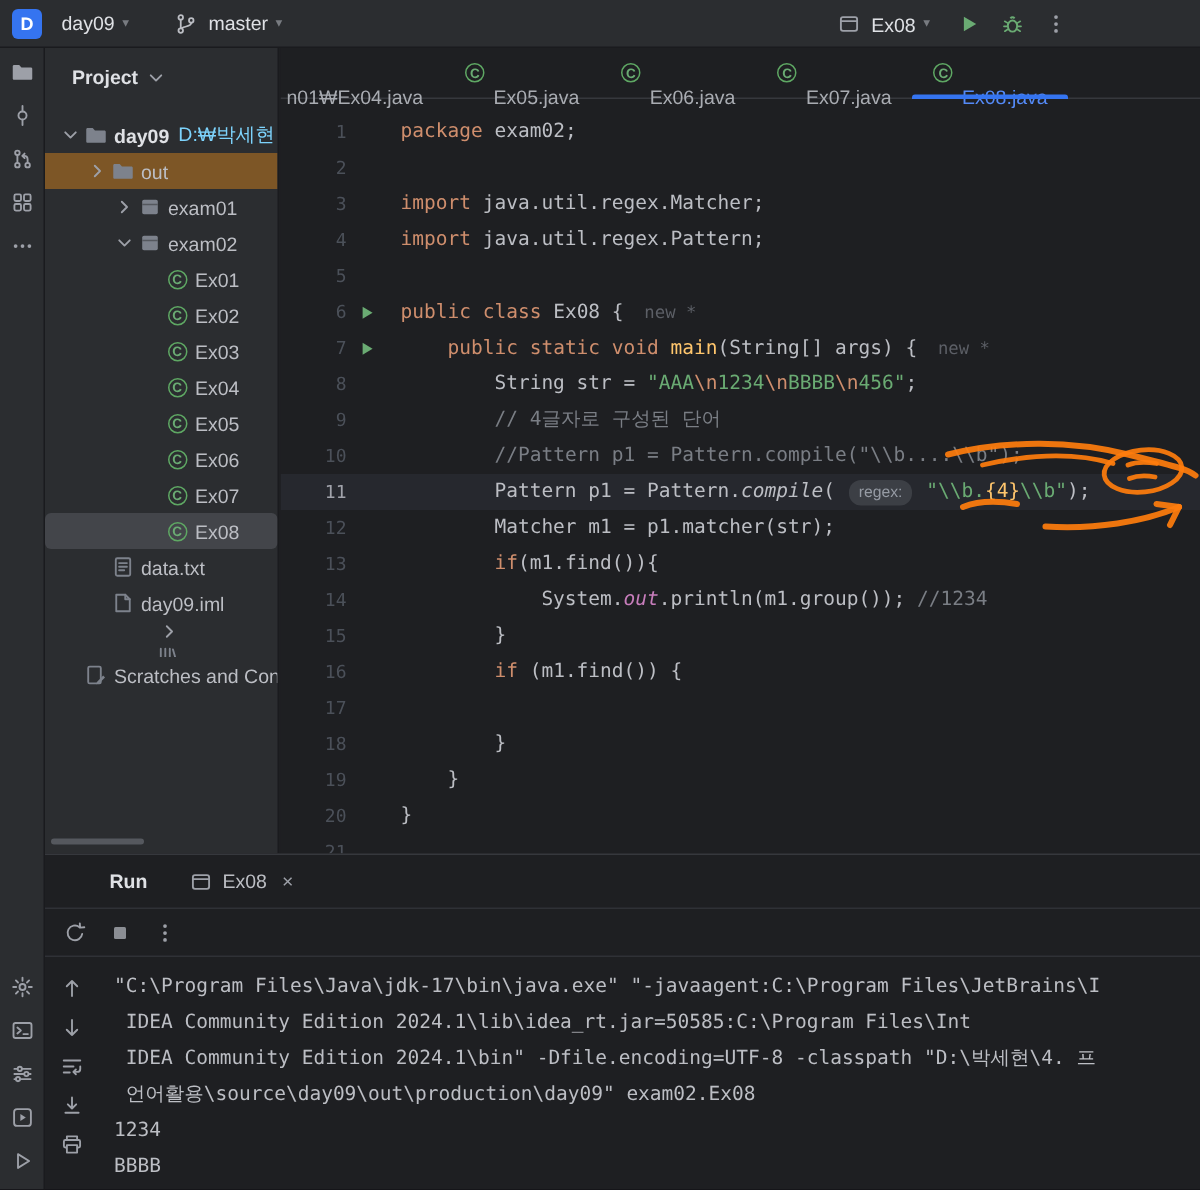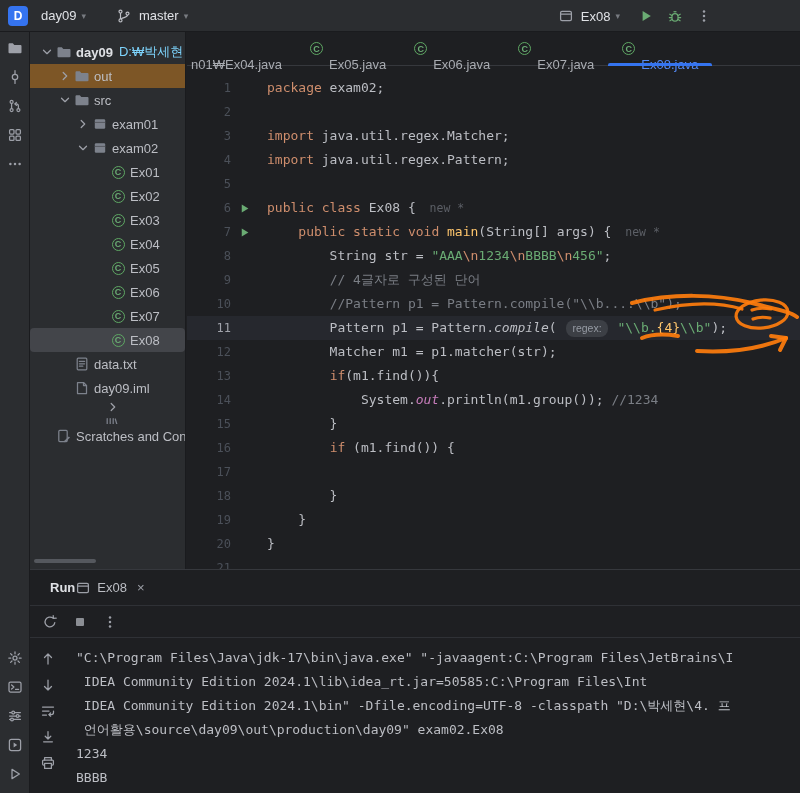--- a/index.html
+++ b/index.html
@@ -71,21 +71,21 @@
   .sg-mth{color:#ffc66d;}
   .sg-fld{color:#c77dbb;font-style:italic;}
   .sg-itl{color:#bcbec4;font-style:italic;}
   .sg-rgx{color:#ffc66d;}
   .sg-hint{color:#5c5f66;font-size:11.5px;}
   .sg-chip{background:#3c3f45;color:#969ba4;border-radius:8px;padding:1px 6px;font-size:10.5px;
            margin:0 2px;font-family:"Liberation Sans",sans-serif;display:inline-block;line-height:15px;}
 
   
   .run-panel{position:absolute;left:30px;right:0;top:569px;bottom:0;background:#1e1f22;border-top:1px solid #36383d;}
-  .run-header{height:35px;display:flex;align-items:center;padding-left:20px;}
+  .run-header{height:35px;display:flex;align-items:center;padding-left:20px;gap:28px;margin-left:23px;}
   .run-title{font-weight:600;color:#dfe1e5;}
   .run-tab{display:flex;align-items:center;gap:6px;color:#bcbec4;}
   .tab-close{color:#9da0a8;margin-left:4px;font-size:13px;}
   .run-toolbar{height:33px;display:flex;align-items:center;gap:10px;padding-left:10px;
                border-top:1px solid #2f3136;border-bottom:1px solid #2f3136;}
   .rt-btn{background:none;border:none;padding:2px;display:flex;}
   .run-body{position:absolute;top:70px;left:0;right:0;bottom:0;display:flex;}
   .console-gutter{width:36px;display:flex;flex-direction:column;align-items:center;padding-top:8px;gap:4px;}
   .cg-btn{background:none;border:none;padding:3px;display:flex;}
   .console{flex:1;padding:6px 10px;font-family:"DejaVu Sans Mono","Liberation Mono",monospace;
@@ -220,20 +220,28 @@
         </button>
         <button class="strip-btn">
           <svg width="16" height="16" viewBox="0 0 16 16" fill="none">
             <path d="M5 3.4l7.4 4.6L5 12.6z" stroke="#9da0a8" stroke-width="1.25" fill="none" stroke-linecap="round" stroke-linejoin="round"></path>
           </svg>
         </button>
       </div>
   </nav>
 
   <aside class="project-panel">
+    <div class="panel-header">
+      <span>Project</span>
+      <span class="ph-chev" id="projHeaderChev">
+          <svg width="14" height="14" viewBox="0 0 14 14" fill="none">
+            <path d="M3.5 5.2L7 8.7l3.5-3.5" stroke="#9da0a8" stroke-width="1.25" fill="none" stroke-linecap="round" stroke-linejoin="round"></path>
+          </svg>
+        </span>
+    </div>
     <div class="tree" id="tree">
         <div class="tree-row" style="padding-left: 10px;">
           <span class="tw">
             <svg width="14" height="14" viewBox="0 0 14 14" fill="none">
               <path d="M3.5 5.2L7 8.7l3.5-3.5" stroke="#9da0a8" stroke-width="1.25" fill="none" stroke-linecap="round" stroke-linejoin="round"></path>
             </svg>
           </span>
           <span class="tree-ic">
             <svg width="16" height="16" viewBox="0 0 16 16" fill="none">
               <path d="M1.5 4.2c0-.5.4-.9.9-.9h3.4l1.5 1.7h6.3c.5 0 .9.4.9.9v6.4c0 .5-.4.9-.9.9H2.4c-.5 0-.9-.4-.9-.9z" fill="#7d828c"></path>
@@ -247,33 +255,20 @@
             <svg width="14" height="14" viewBox="0 0 14 14" fill="none">
               <path d="M5.2 3.5L8.7 7l-3.5 3.5" stroke="#9da0a8" stroke-width="1.25" fill="none" stroke-linecap="round" stroke-linejoin="round"></path>
             </svg>
           </span>
           <span class="tree-ic">
             <svg width="16" height="16" viewBox="0 0 16 16" fill="none">
               <path d="M1.5 4.2c0-.5.4-.9.9-.9h3.4l1.5 1.7h6.3c.5 0 .9.4.9.9v6.4c0 .5-.4.9-.9.9H2.4c-.5 0-.9-.4-.9-.9z" fill="#7d828c"></path>
             </svg>
           </span>
           <span class="tree-label">out</span>
-        </div>
-        <div class="tree-row" style="padding-left: 28px;">
-          <span class="tw">
-            <svg width="14" height="14" viewBox="0 0 14 14" fill="none">
-              <path d="M3.5 5.2L7 8.7l3.5-3.5" stroke="#9da0a8" stroke-width="1.25" fill="none" stroke-linecap="round" stroke-linejoin="round"></path>
-            </svg>
-          </span>
-          <span class="tree-ic">
-            <svg width="16" height="16" viewBox="0 0 16 16" fill="none">
-              <path d="M1.5 4.2c0-.5.4-.9.9-.9h3.4l1.5 1.7h6.3c.5 0 .9.4.9.9v6.4c0 .5-.4.9-.9.9H2.4c-.5 0-.9-.4-.9-.9z" fill="#7d828c"></path>
-            </svg>
-          </span>
-          <span class="tree-label">src</span>
         </div>
         <div class="tree-row" style="padding-left: 46px;">
           <span class="tw">
             <svg width="14" height="14" viewBox="0 0 14 14" fill="none">
               <path d="M5.2 3.5L8.7 7l-3.5 3.5" stroke="#9da0a8" stroke-width="1.25" fill="none" stroke-linecap="round" stroke-linejoin="round"></path>
             </svg>
           </span>
           <span class="tree-ic">
             <svg width="16" height="16" viewBox="0 0 16 16" fill="none">
               <rect x="2.8" y="3.2" width="10.4" height="9.6" rx="1.2" fill="#7d828c"></rect>

